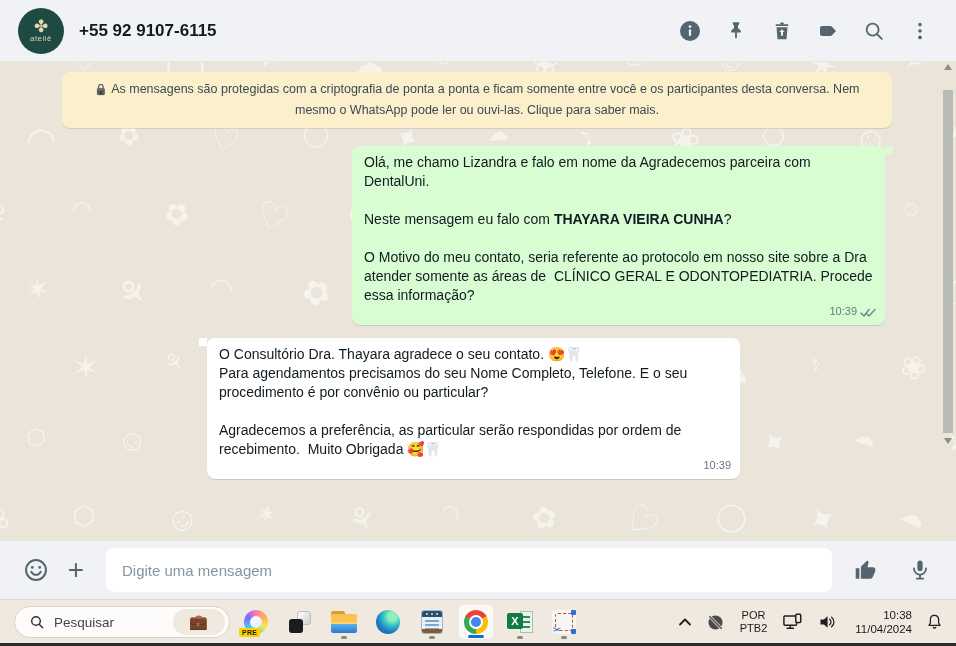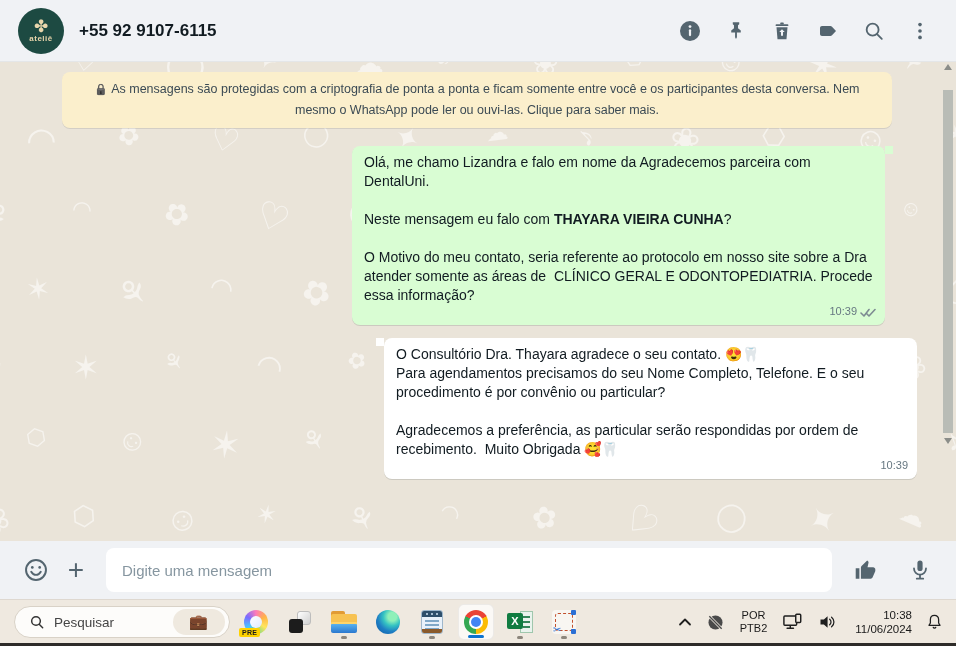--- a/index.html
+++ b/index.html
@@ -8,41 +8,41 @@
   .screen { position:relative; width:956px; height:646px; overflow:hidden; background:#EAE4D9; }
 
   
   .chat-header { position:absolute; top:0; left:0; width:956px; height:62px;
     background:#f0f2f5; display:flex; align-items:center; padding:0 18px; z-index:5;
     border-bottom:1px solid #e4e6e8;}
   .avatar { width:46px; height:46px; border-radius:50%; background:#1d4a42;
     display:flex; flex-direction:column; align-items:center; justify-content:center;
     color:#e9d6ac; cursor:pointer; flex:0 0 auto; }
   .avatar .cross { font-size:17px; line-height:15px; }
-  .avatar .avatar-word { font-size:8px; line-height:9px; letter-spacing:.5px;font-weight:bold; }
+  .avatar .avatar-word { font-size:8px; line-height:9px; letter-spacing:.5px; }
   .peer-name { margin-left:15px; font-size:17px; font-weight:700; color:#111b21; }
   .header-icons { margin-left:auto; display:flex; align-items:center; gap:10px; }
   .hicon { width:36px; height:36px; display:flex; align-items:center; justify-content:center;
     border-radius:50%; cursor:pointer; }
   .hicon svg { display:block; }
 
   
   .chat-area { position:absolute; top:62px; left:0; width:956px; height:479px; overflow:hidden; }
   .wallpaper { position:absolute; inset:0; overflow:hidden; z-index:0; }
   .wallpaper span { position:absolute; color:rgba(255,255,255,.55); user-select:none; }
   .chat-content { position:relative; z-index:1; height:100%; padding:8px 71px 0 62px; }
 
   .encryption-banner { width:830px; margin:2px auto 18px auto; background:#FBEFCC;
     border-radius:8px; padding:7px 26px; text-align:center; font-size:12.5px; line-height:21px;
     color:#3b4a54; box-shadow:0 1px .5px rgba(11,20,26,.1); cursor:pointer; }
   .lock-glyph { font-size:11px; filter:grayscale(1) brightness(.55); margin-right:3px; }
 
   .msg-row { display:flex; width:100%; }
   .msg-row.out { justify-content:flex-end; }
-  .msg-row.in  { justify-content:flex-end;margin-left:32px; }
+  .msg-row.in  { justify-content:center; }
   .bubble { position:relative; max-width:533px; border-radius:8px; padding:7px 12px 20px 12px;
     font-size:14px; line-height:19px; color:#111b21; box-shadow:0 1px .5px rgba(11,20,26,.13); }
   .bubble p { white-space:pre-wrap; }
   .bubble p + p { margin-top:19px; }
   .bubble.in p + p.no-gap { margin-top:0; }
   .bubble.out { background:#d9fdd3; margin-bottom:13px; }
   .bubble.in  { background:#ffffff; }
   .bubble.out::after { content:""; position:absolute; top:0; right:-8px;
     border:8px solid transparent; border-top-color:#d9fdd3; border-left-color:#d9fdd3;
     border-bottom:0; border-right:0; }
@@ -458,21 +458,21 @@
       <div class="tray-item tray-gap">
         <svg width="20" height="20" viewBox="0 0 24 24" fill="#1f1f1f">
             <polygon points="3,9 7,9 11.5,5 11.5,19 7,15 3,15"></polygon>
             <path d="M14 8.6c1 .9 1.6 2.1 1.6 3.4s-.6 2.5-1.6 3.4" fill="none" stroke="#1f1f1f" stroke-width="1.5" stroke-linecap="round"></path>
             <path d="M16.3 6.2c1.7 1.4 2.8 3.5 2.8 5.8s-1.1 4.4-2.8 5.8" fill="none" stroke="#1f1f1f" stroke-width="1.5" stroke-linecap="round"></path>
           </svg>
       </div>
       <div class="tray-item clock">
         <div>
             <div>10:38</div>
-            <div>11/06/2024</div>
+            <div>11/04/2024</div>
           </div>
       </div>
       <div class="tray-item tray-gap" style="padding-right:12px">
         <svg width="19" height="20" viewBox="0 0 24 24" fill="none" stroke="#1f1f1f" stroke-width="1.6" stroke-linejoin="round">
             <path d="M12 3.5c-3.1 0-5.2 2.3-5.2 5.2v4.6L5 16.2h14l-1.8-2.9V8.7c0-2.9-2.1-5.2-5.2-5.2z"></path>
             <path d="M10.4 18.7a1.7 1.7 0 003.2 0" stroke-linecap="round"></path>
           </svg>
       </div>
     </div>
   </div>

